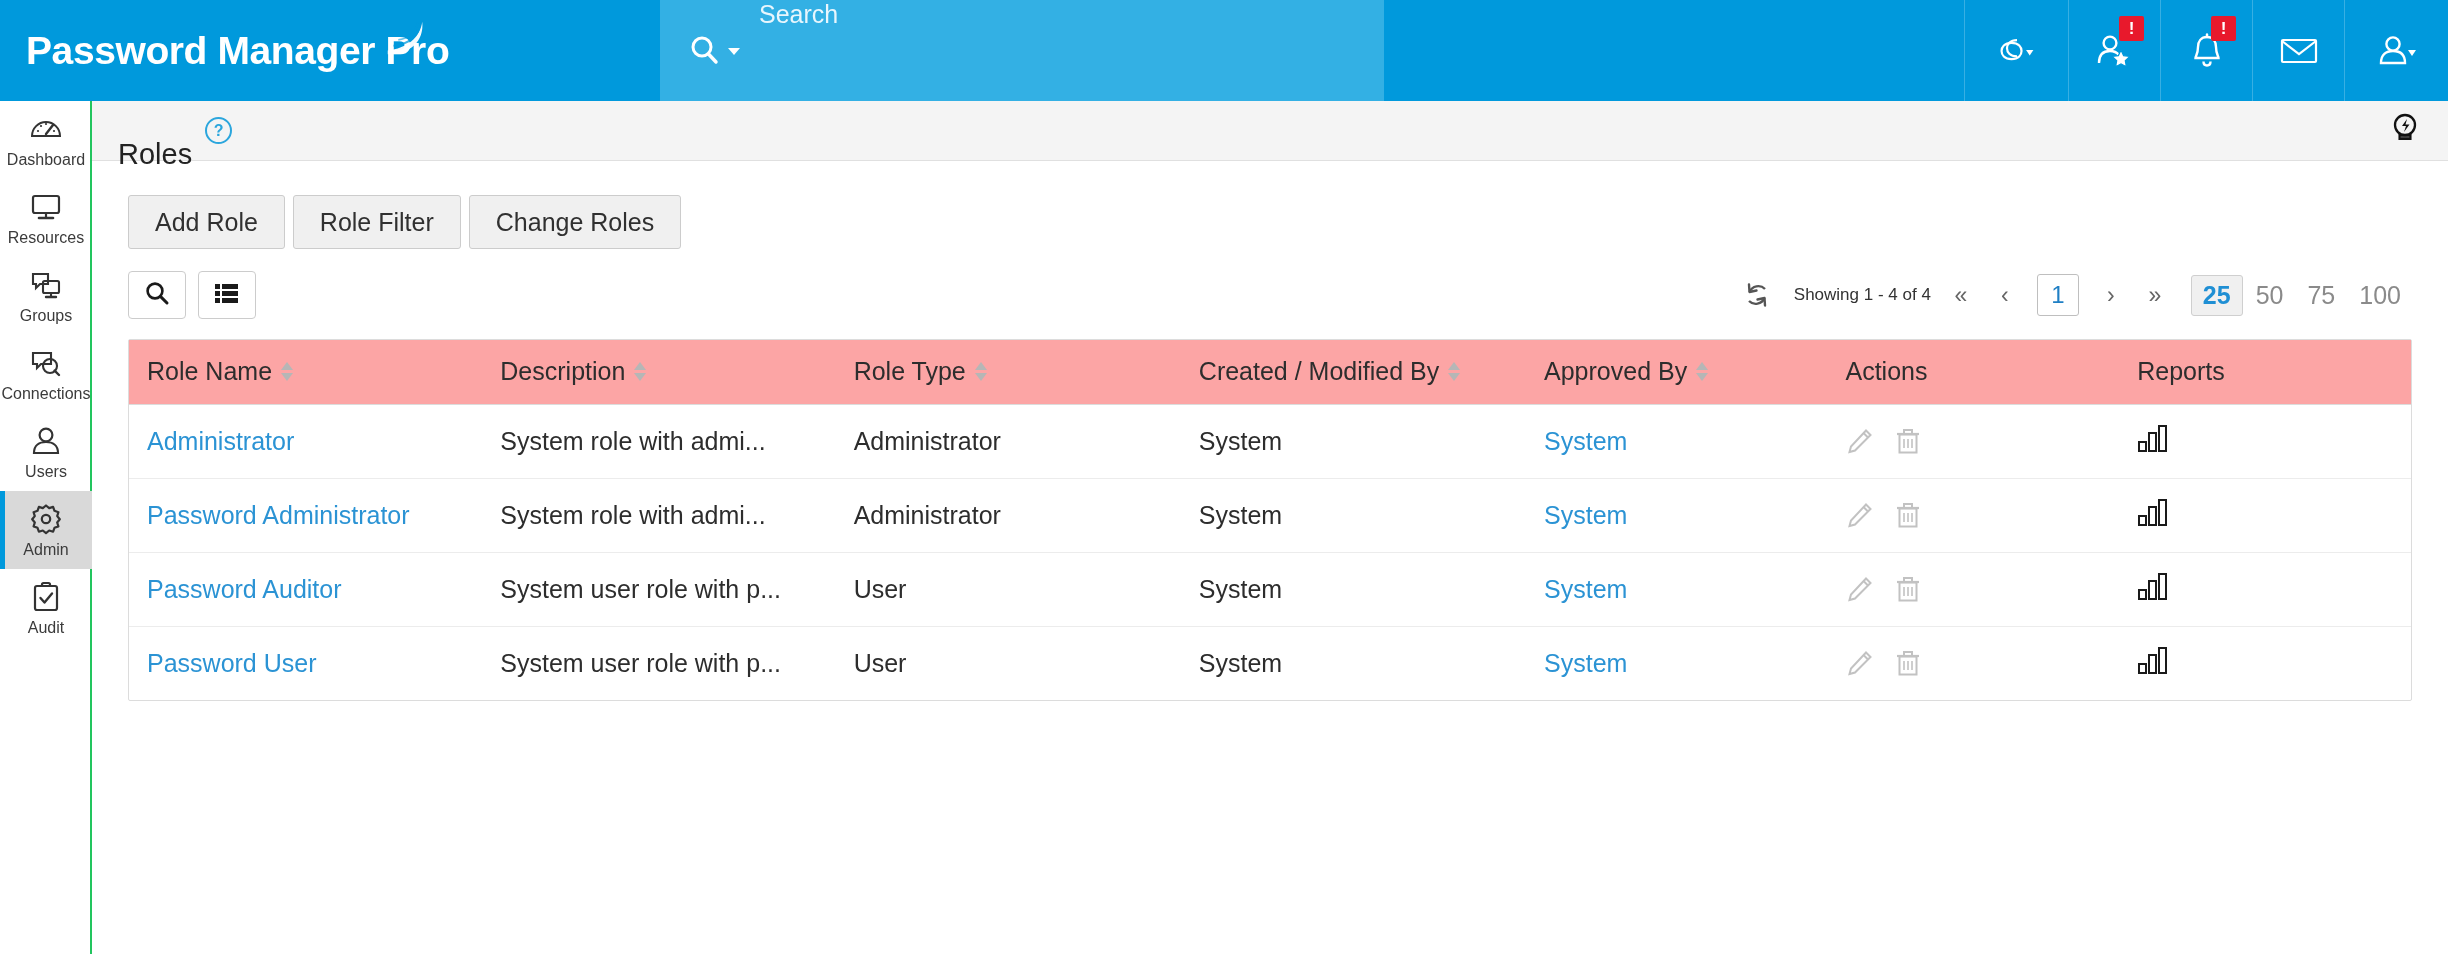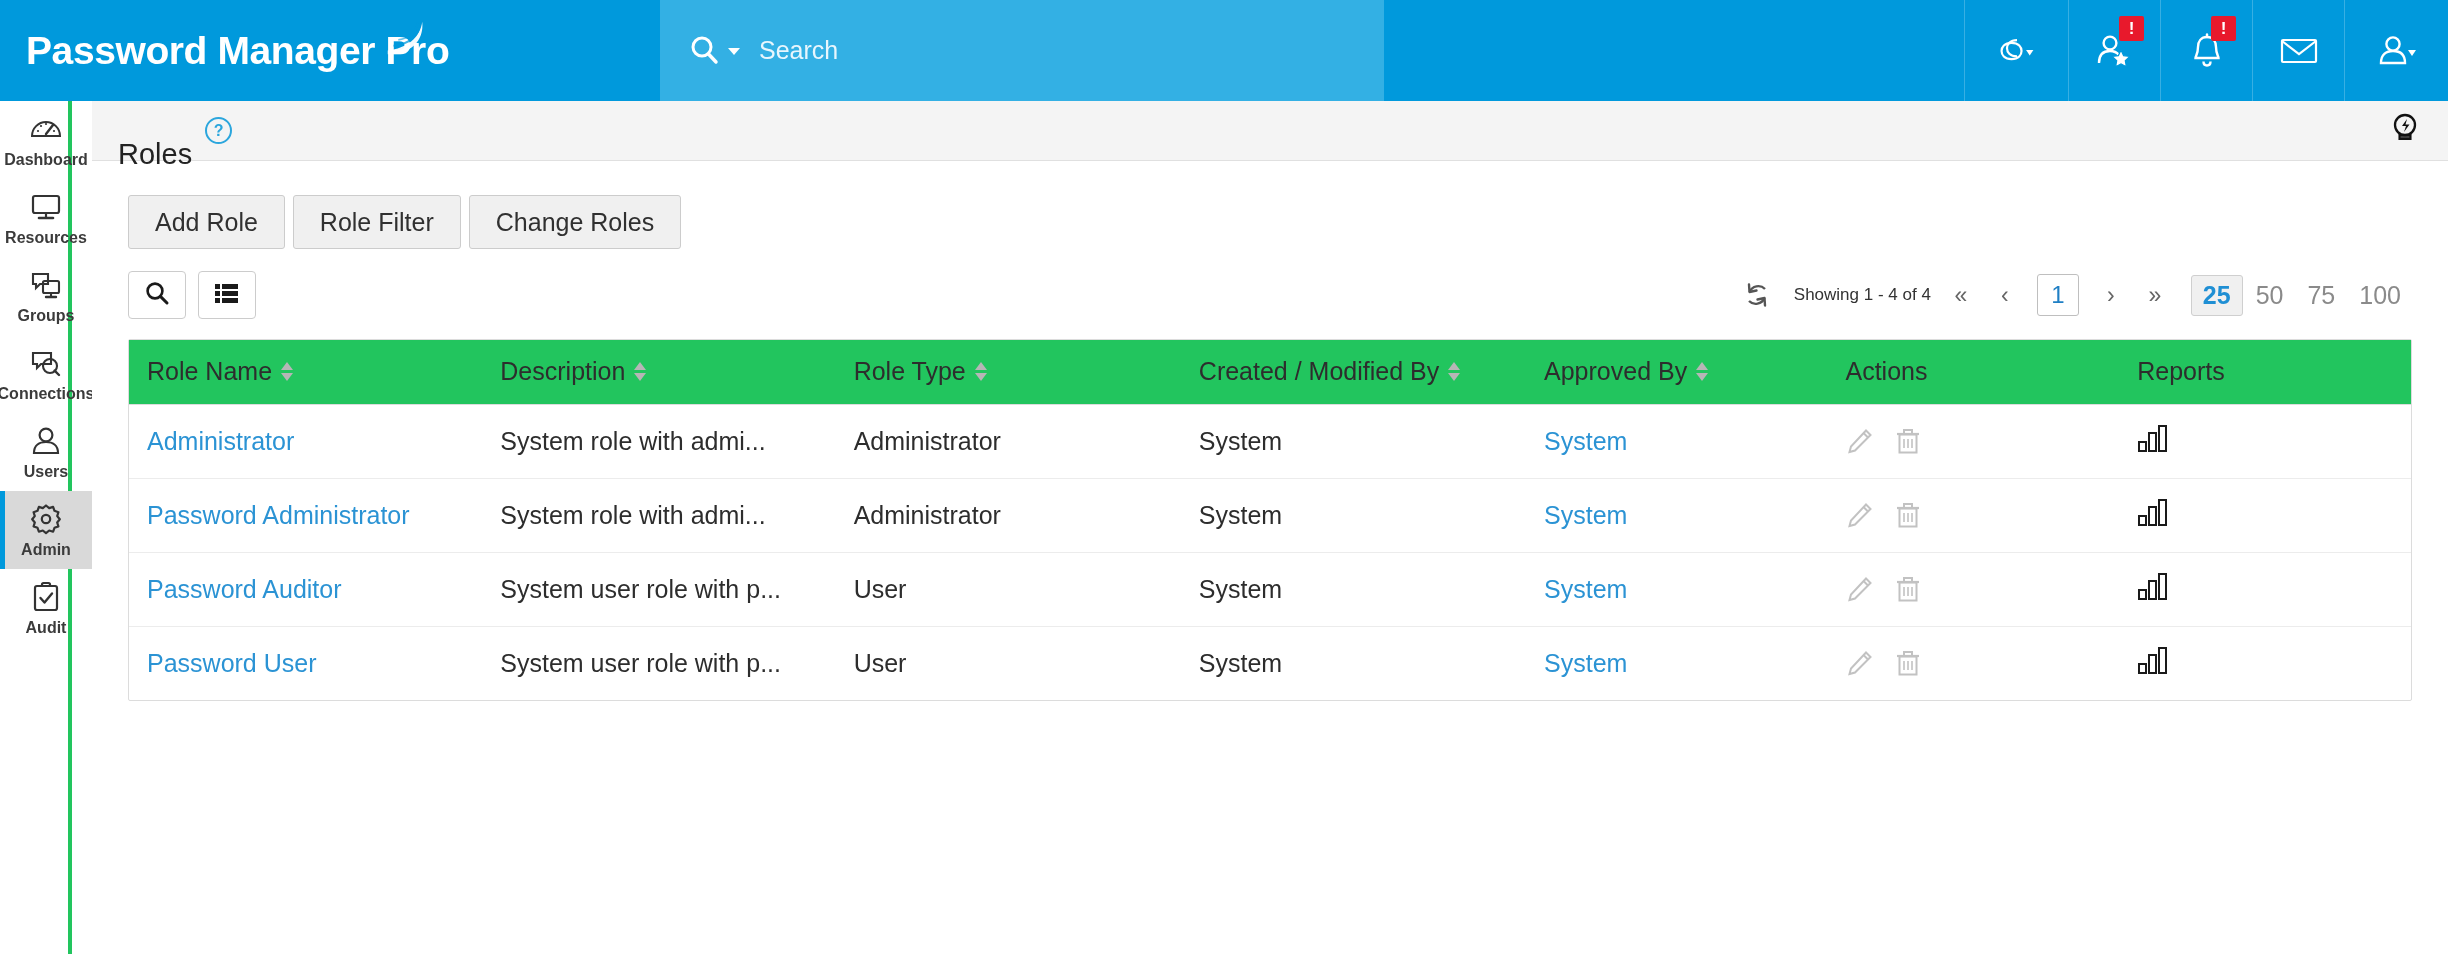--- a/index.html
+++ b/index.html
@@ -37,21 +37,21 @@
   }
   .brand-swoosh {
     position: absolute;
     left: 382px; top: 16px;
     width: 46px; height: 46px;
   }
 
   .searchwrap {
     width: 724px; height: 101px;
     background: #33b0e4;
-    display: flex; align-items: center;
+    display: flex; 
     padding-left: 28px;
     gap: 18px;
   }
   .search-icon-box { display: flex; align-items: center; gap: 5px; }
   .search-placeholder {
     color: #e8f6fd;
     font-size: 25px;
     font-weight: 400;
   }
 
@@ -75,24 +75,23 @@
     font-size: 17px;
     font-weight: bold;
     display: flex; align-items: center; justify-content: center;
     line-height: 1;
   }
 
   
   .sidebar {
     position: absolute;
     top: 101px; left: 0;
-    width: 72px; height: 853px;
+    width: 92px; height: 853px;
     background: #ffffff;
-    border-right: 4px solid #22c55e;
-    font-weight: bold;
+    border-right: 2px solid #22c55e;
   }
   .side-item {
     width: 92px; height: 78px;
     display: flex; flex-direction: column;
     align-items: center; justify-content: center;
     gap: 6px;
     position: relative;
     cursor: pointer;
   }
   .side-item.active { background: #d9d9d9; }
@@ -216,21 +215,21 @@
     border: 1px solid #cfcfcf;
     font-weight: bold;
   }
 
   
   .tablewrap {
     border: 1px solid #dcdcdc;
     border-radius: 2px;
   }
   table { width: 100%; border-collapse: collapse; table-layout: fixed; }
-  thead tr { background: #22c55e; height: 64px; }
+  thead tr { background: #fca5a5; height: 64px; }
   th {
     text-align: left;
     font-size: 25px;
     font-weight: 400;
     color: #2d2d2d;
     padding: 0 0 0 18px;
     border-bottom: 1px solid #dcdcdc;
     white-space: nowrap;
   }
   .th-inner { display: flex; align-items: center; gap: 9px; }

